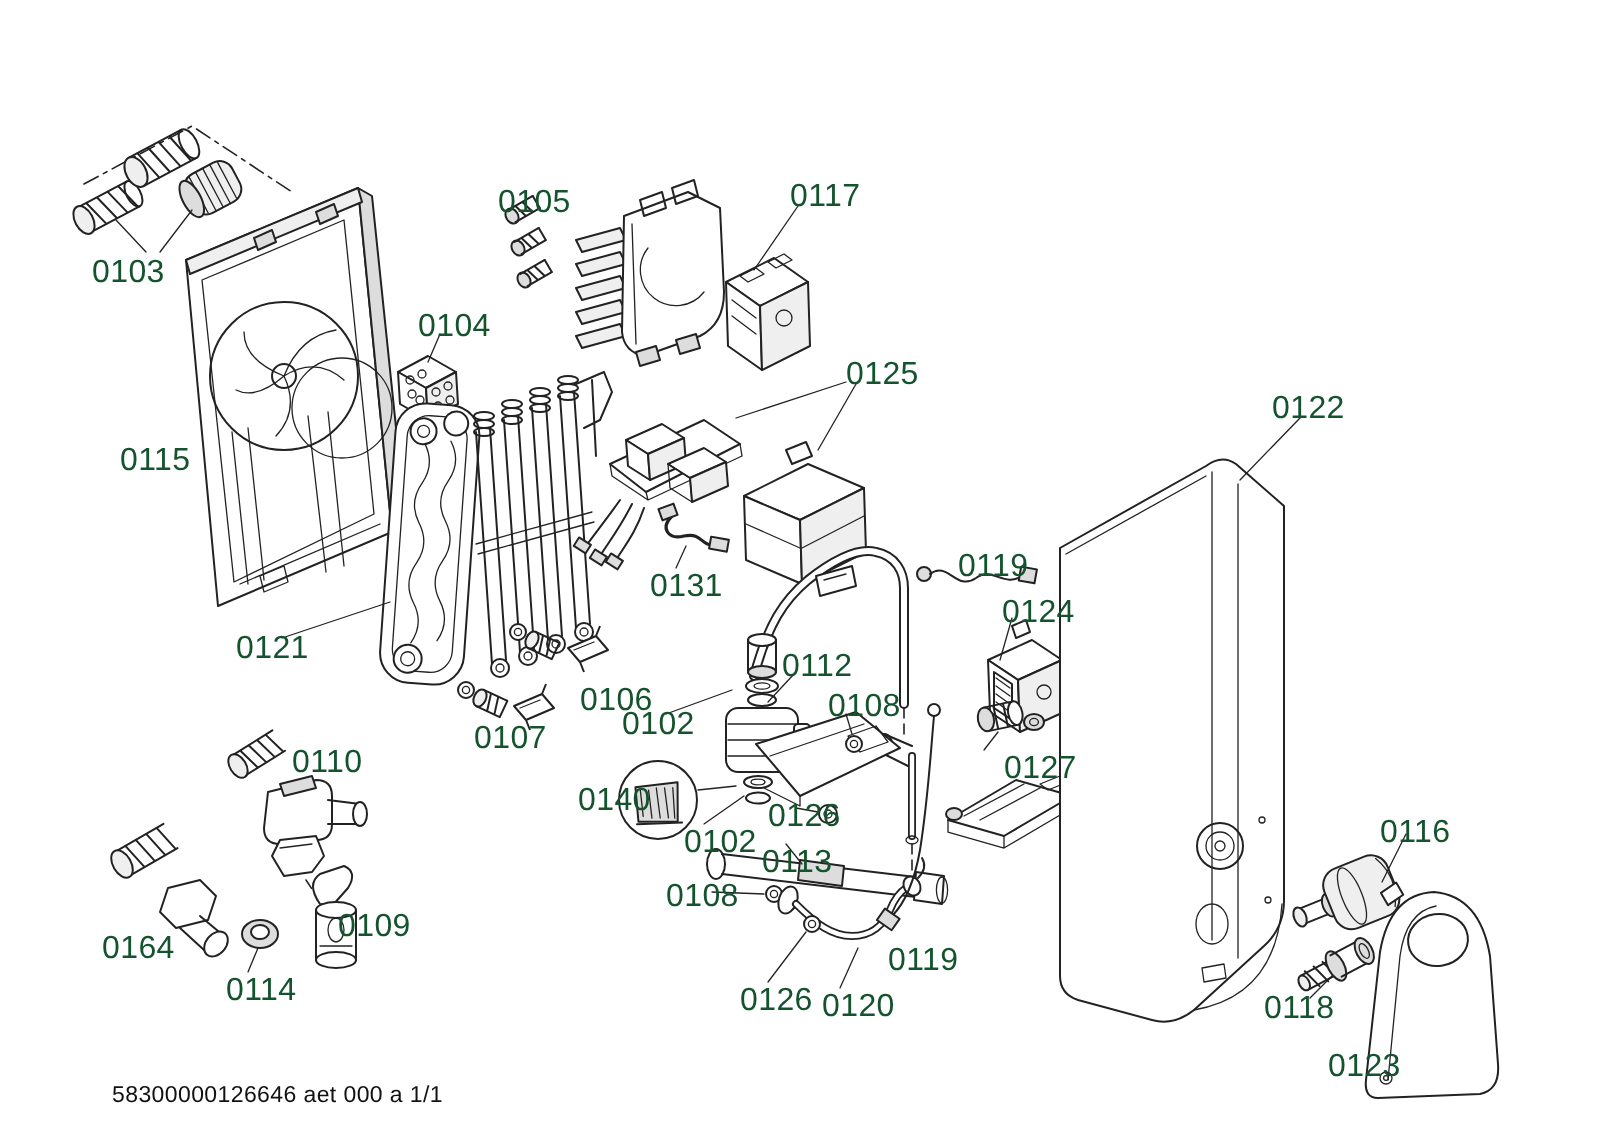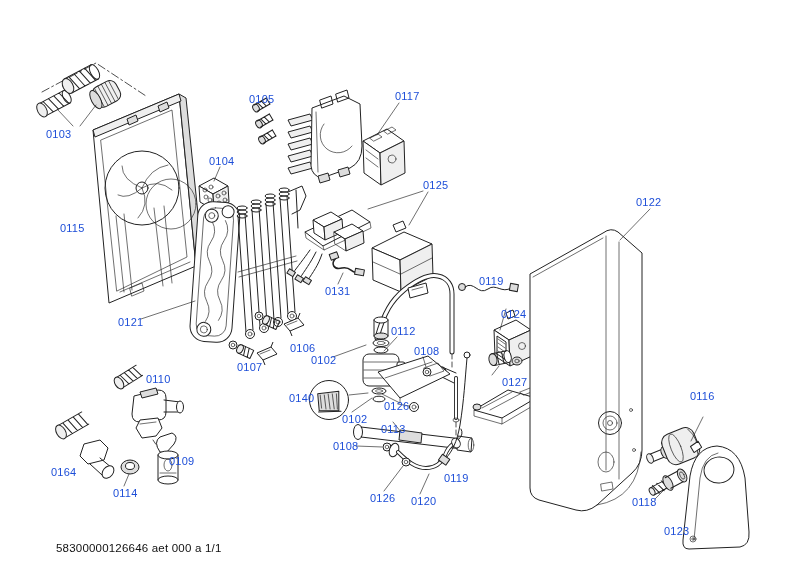--- a/index.html
+++ b/index.html
@@ -1,18 +1,18 @@
 <!DOCTYPE html>
 <html><head>
 <meta charset="utf-8">
 <style>
   html,body{margin:0;padding:0;width:800px;height:566px;overflow:hidden;background:#fff;}
   .canvas{position:relative;width:800px;height:566px;background:#fff;font-family:"Liberation Sans",sans-serif;}
   svg{position:absolute;left:0;top:0;}
-  .plabel{position:absolute;font-family:"Liberation Sans",sans-serif;font-size:11px;color:#1d4ed8;white-space:nowrap;letter-spacing:.2px;}
+  .plabel{position:absolute;font-family:"Liberation Sans",sans-serif;font-size:16px;color:#14532d;white-space:nowrap;letter-spacing:.2px;}
   .footer{position:absolute;left:8px;top:542px;font-size:11.5px;color:#111;letter-spacing:.2px;padding-left:48px;}
   
   .s{stroke:#222;fill:none;stroke-width:1;stroke-linejoin:round;stroke-linecap:round;}
   .sw{stroke:#222;fill:#fff;stroke-width:1;stroke-linejoin:round;}
   .sg{stroke:#222;fill:#ddd;stroke-width:1;stroke-linejoin:round;}
   .se{stroke:#222;fill:#efefef;stroke-width:1;stroke-linejoin:round;}
   .t{stroke-width:.65;}
   .d{stroke-dasharray:5 3;stroke-width:.8;}
   .dd{stroke-dasharray:8 3 2 3;stroke-width:.8;}
   .p{stroke:#222;fill:none;stroke-width:5;stroke-linecap:round;}
@@ -418,37 +418,37 @@
       <div class="plabel" style="left: 46px; top: 128px;">0103</div>
       <div class="plabel" style="left: 60px; top: 222px;">0115</div>
       <div class="plabel" style="left: 249px; top: 93px;">0105</div>
       <div class="plabel" style="left: 395px; top: 90px;">0117</div>
       <div class="plabel" style="left: 209px; top: 155px;">0104</div>
       <div class="plabel" style="left: 423px; top: 179px;">0125</div>
       <div class="plabel" style="left: 325px; top: 285px;">0131</div>
       <div class="plabel" style="left: 118px; top: 316px;">0121</div>
       <div class="plabel" style="left: 636px; top: 196px;">0122</div>
       <div class="plabel" style="left: 479px; top: 275px;">0119</div>
-      <div class="plabel" style="left: 501px; top: 308px;">0124</div>
+      <div class="plabel" style="left: 501px; top: 298px;">0124</div>
       <div class="plabel" style="left: 290px; top: 342px;">0106</div>
       <div class="plabel" style="left: 311px; top: 354px;">0102</div>
       <div class="plabel" style="left: 391px; top: 325px;">0112</div>
       <div class="plabel" style="left: 414px; top: 345px;">0108</div>
       <div class="plabel" style="left: 502px; top: 376px;">0127</div>
       <div class="plabel" style="left: 237px; top: 361px;">0107</div>
       <div class="plabel" style="left: 146px; top: 373px;">0110</div>
       <div class="plabel" style="left: 289px; top: 392px;">0140</div>
       <div class="plabel" style="left: 384px; top: 400px;">0126</div>
       <div class="plabel" style="left: 342px; top: 413px;">0102</div>
       <div class="plabel" style="left: 381px; top: 423px;">0113</div>
       <div class="plabel" style="left: 51px; top: 466px;">0164</div>
       <div class="plabel" style="left: 333px; top: 440px;">0108</div>
       <div class="plabel" style="left: 169px; top: 455px;">0109</div>
       <div class="plabel" style="left: 113px; top: 487px;">0114</div>
       <div class="plabel" style="left: 444px; top: 472px;">0119</div>
       <div class="plabel" style="left: 370px; top: 492px;">0126</div>
       <div class="plabel" style="left: 411px; top: 495px;">0120</div>
-      <div class="plabel" style="left: 690px; top: 390px;">0116</div>
+      <div class="plabel" style="left: 690px; top: 408px;">0116</div>
       <div class="plabel" style="left: 632px; top: 496px;">0118</div>
       <div class="plabel" style="left: 664px; top: 525px;">0123</div>
     </div>
 <div class="footer">58300000126646 aet 000 a 1/1</div>
 </div>
 
 </body></html>

